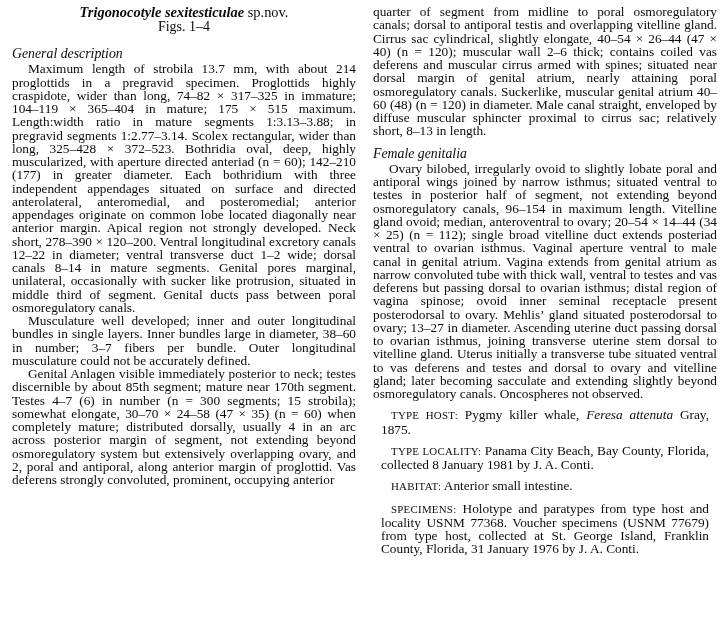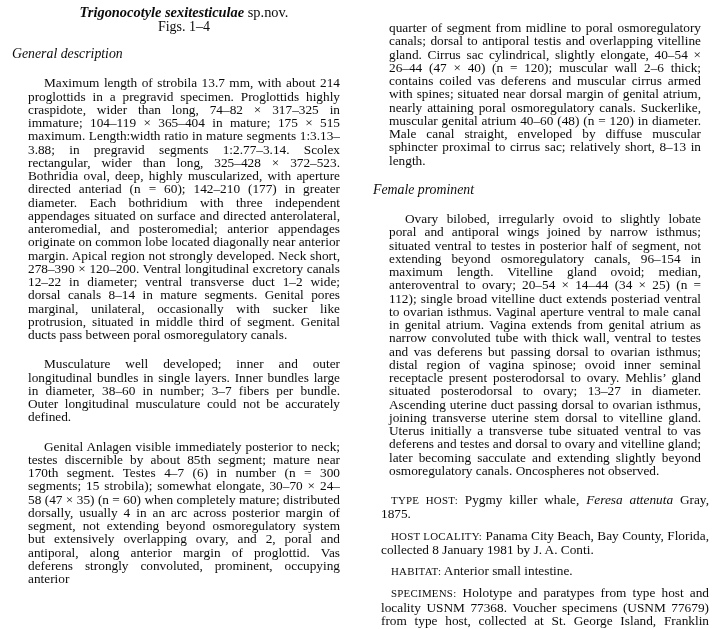--- a/index.html
+++ b/index.html
@@ -48,21 +48,21 @@
     font-style: italic;
     font-weight: normal;
     font-size: 13.8px;
     margin: 9px 0 2px 0;
     text-align: left;
   }
   .first-heading {
     margin-top: 13px;
   }
   p.body-par {
-    margin: 16px;
+    margin: 0;
   }
   p.indent {
     text-indent: 16px;
   }
   p.entry {
     margin: 8px;
     text-indent: 10px;
   }
   .sc-label {
     font-size: 10.9px;
@@ -92,26 +92,26 @@
     <p class="body-par indent">Musculature well developed; inner and outer longitudinal bundles in single layers. Inner bundles large in diameter, 38–60 in number; 3–7 fibers per bundle. Outer longitudinal musculature could not be accurately defined.</p>
 
     <p class="body-par indent">Genital Anlagen visible immediately posterior to neck; testes discernible by about 85th segment; mature near 170th segment. Testes 4–7 (6) in number (n = 300 segments; 15 strobila); somewhat elongate, 30–70 × 24–58 (47 × 35) (n = 60) when completely mature; distributed dorsally, usually 4 in an arc across posterior margin of segment, not extending beyond osmoregulatory system but extensively overlapping ovary, and 2, poral and antiporal, along anterior margin of proglottid. Vas deferens strongly convoluted, prominent, occupying anterior</p>
 
   </div>
 
   <div class="col">
 
     <p class="body-par">quarter of segment from midline to poral osmoregulatory canals; dorsal to antiporal testis and overlapping vitelline gland. Cirrus sac cylindrical, slightly elongate, 40–54 × 26–44 (47 × 40) (n = 120); muscular wall 2–6 thick; contains coiled vas deferens and muscular cirrus armed with spines; situated near dorsal margin of genital atrium, nearly attaining poral osmoregulatory canals. Suckerlike, muscular genital atrium 40–60 (48) (n = 120) in diameter. Male canal straight, enveloped by diffuse muscular sphincter proximal to cirrus sac; relatively short, 8–13 in length.</p>
 
-    <h2 class="section-heading">Female prominent</h2>
+    <h2 class="section-heading">Female genitalia</h2>
     <p class="body-par indent">Ovary bilobed, irregularly ovoid to slightly lobate poral and antiporal wings joined by narrow isthmus; situated ventral to testes in posterior half of segment, not extending beyond osmoregulatory canals, 96–154 in maximum length. Vitelline gland ovoid; median, anteroventral to ovary; 20–54 × 14–44 (34 × 25) (n = 112); single broad vitelline duct extends posteriad ventral to ovarian isthmus. Vaginal aperture ventral to male canal in genital atrium. Vagina extends from genital atrium as narrow convoluted tube with thick wall, ventral to testes and vas deferens but passing dorsal to ovarian isthmus; distal region of vagina spinose; ovoid inner seminal receptacle present posterodorsal to ovary. Mehlis’ gland situated posterodorsal to ovary; 13–27 in diameter. Ascending uterine duct passing dorsal to ovarian isthmus, joining transverse uterine stem dorsal to vitelline gland. Uterus initially a transverse tube situated ventral to vas deferens and testes and dorsal to ovary and vitelline gland; later becoming sacculate and extending slightly beyond osmoregulatory canals. Oncospheres not observed.</p>
 
     <p class="entry"><span class="sc-label">TYPE HOST:</span><span> Pygmy killer whale, </span><span class="it">Feresa attenuta</span><span> Gray, 1875.</span></p>
 
-    <p class="entry"><span class="sc-label">HOST LOCALITY:</span><span> Panama City Beach, Bay County, Florida, collected 8 January 1981 by J. A. Conti.</span></p>
+    <p class="entry"><span class="sc-label">TYPE LOCALITY:</span><span> Panama City Beach, Bay County, Florida, collected 8 January 1981 by J. A. Conti.</span></p>
 
     <p class="entry"><span class="sc-label">HABITAT:</span><span> Anterior small intestine.</span></p>
 
     <p class="entry"><span class="sc-label">SPECIMENS:</span><span> Holotype and paratypes from type host and locality USNM 77368. Voucher specimens (USNM 77679) from type host, collected at St. George Island, Franklin County, Florida, 31 January 1976 by J. A. Conti.</span></p>
 
 
   </div>
 
 </div>
 

